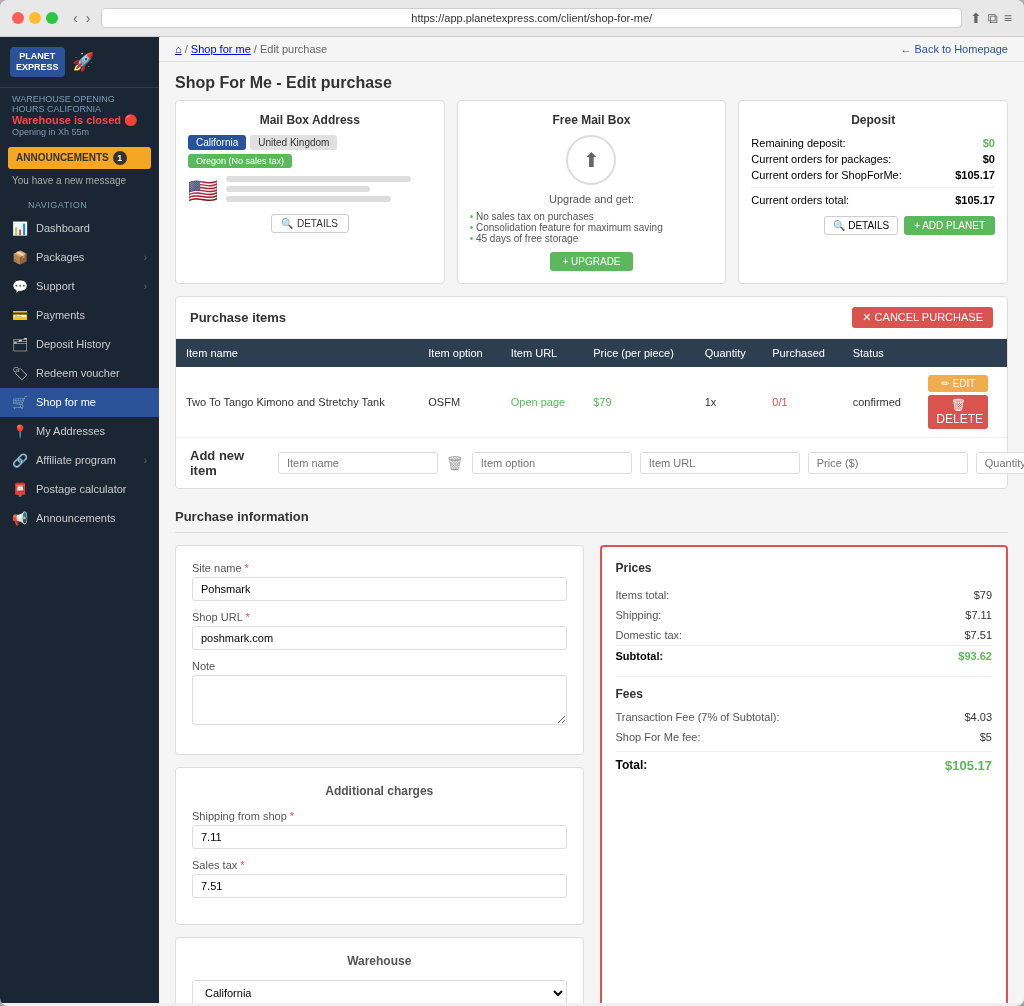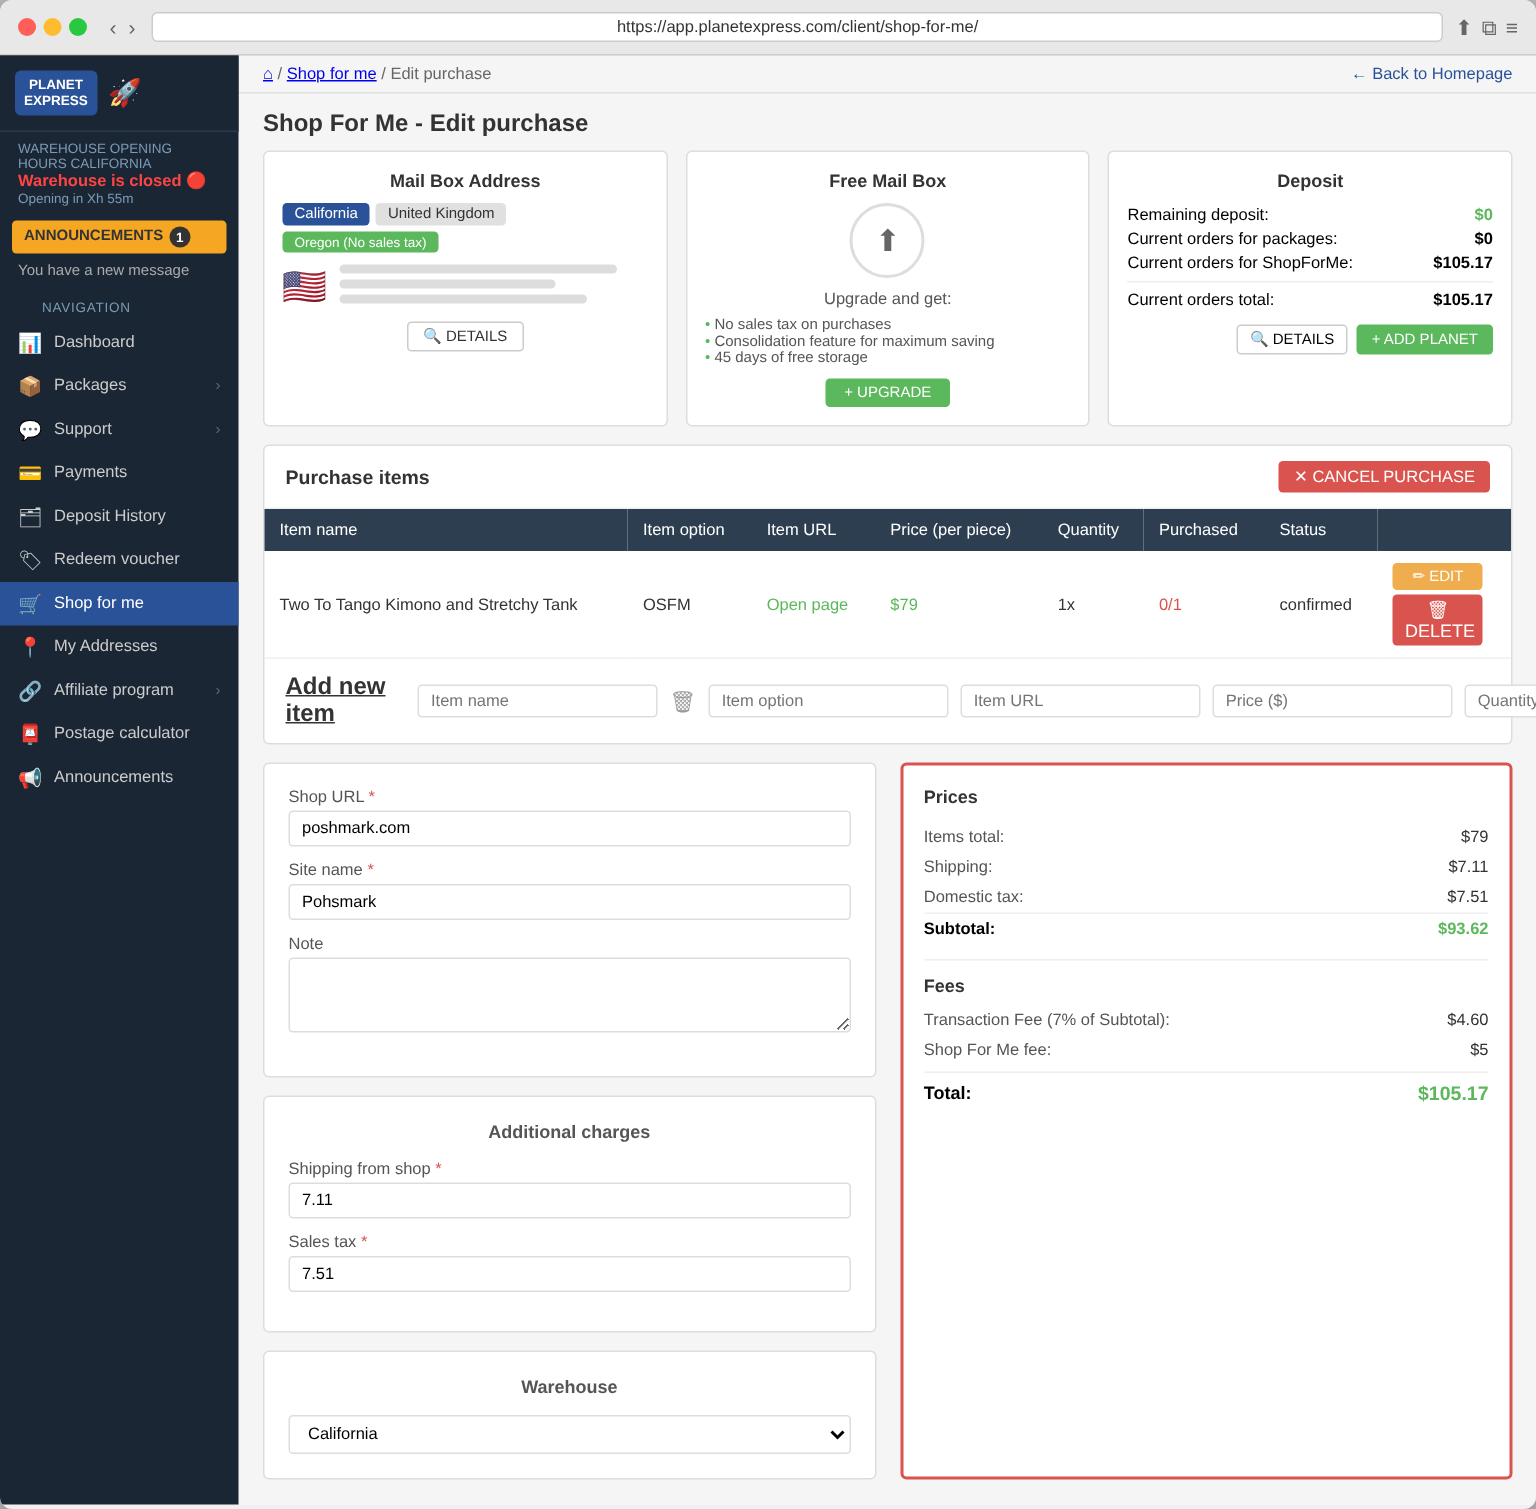--- a/index.html
+++ b/index.html
@@ -315,21 +315,21 @@
       cursor: pointer;
       width: 60px;
     }
 
     .add-item-row {
       padding: 10px 14px;
       display: flex;
       gap: 8px;
       align-items: center;
     }
-    .add-item-label { font-size: 16px; font-weight: bold; color: #333; min-width: 80px; text-decoration: underline; }
+    .add-item-label { font-size: 13px; font-weight: bold; color: #333; min-width: 80px; }
     .add-item-input {
       flex: 1;
       border: 1px solid #ddd;
       border-radius: 3px;
       padding: 4px 8px;
       font-size: 11px;
     }
 
     
     .purchase-info-section {
@@ -632,43 +632,44 @@
           <span style="font-size:14px;color:#999;">🗑</span>
           <input class="add-item-input" placeholder="Item option" style="">
           <input class="add-item-input" placeholder="Item URL" style="">
           <input class="add-item-input" placeholder="Price ($)" style="">
           <input class="add-item-input" placeholder="Quantity" style="">
 
         </div>
       </div>
 
       <div class="purchase-info-section">
+        <div class="purchase-info-title">Purchase information</div>
 
         <div class="purchase-info-grid">
 
           <div>
             <div class="form-section">
+
+              <div class="form-group">
+                <label class="form-label">
+                  <span>Site name</span>
+                  <span class="required"> *</span>
+                </label>
+                <input class="form-input" value="Pohsmark" style="position: relative;">
+              </div>
 
               <div class="form-group">
                 <label class="form-label">
                   <span>Shop URL</span>
                   <span class="required"> *</span>
                 </label>
                 <input class="form-input" value="poshmark.com" style="">
               </div>
 
               <div class="form-group">
-                <label class="form-label">
-                  <span>Site name</span>
-                  <span class="required"> *</span>
-                </label>
-                <input class="form-input" value="Pohsmark" style="position: relative;">
-              </div>
-
-              <div class="form-group">
                 <label class="form-label">Note</label>
                 <textarea class="form-textarea" style=""></textarea>
               </div>
             </div>
 
             <div class="form-section" style="margin-top:12px;">
               <div class="form-section-title">Additional charges</div>
 
               <div class="form-group">
                 <label class="form-label">
@@ -713,21 +714,21 @@
             </div>
             <div class="subtotal-row">
               <span>Subtotal:</span>
               <span class="subtotal-value">$93.62</span>
             </div>
 
             <div class="fees-title">Fees</div>
 
             <div class="price-row">
               <span>Transaction Fee (7% of Subtotal):</span>
-              <span class="price-value">$4.60</span>
+              <span class="price-value">$4.03</span>
             </div>
             <div class="price-row">
               <span>Shop For Me fee:</span>
               <span class="price-value">$5</span>
             </div>
 
             <div class="total-row">
               <span>Total:</span>
               <span class="total-value">$105.17</span>
             </div>

